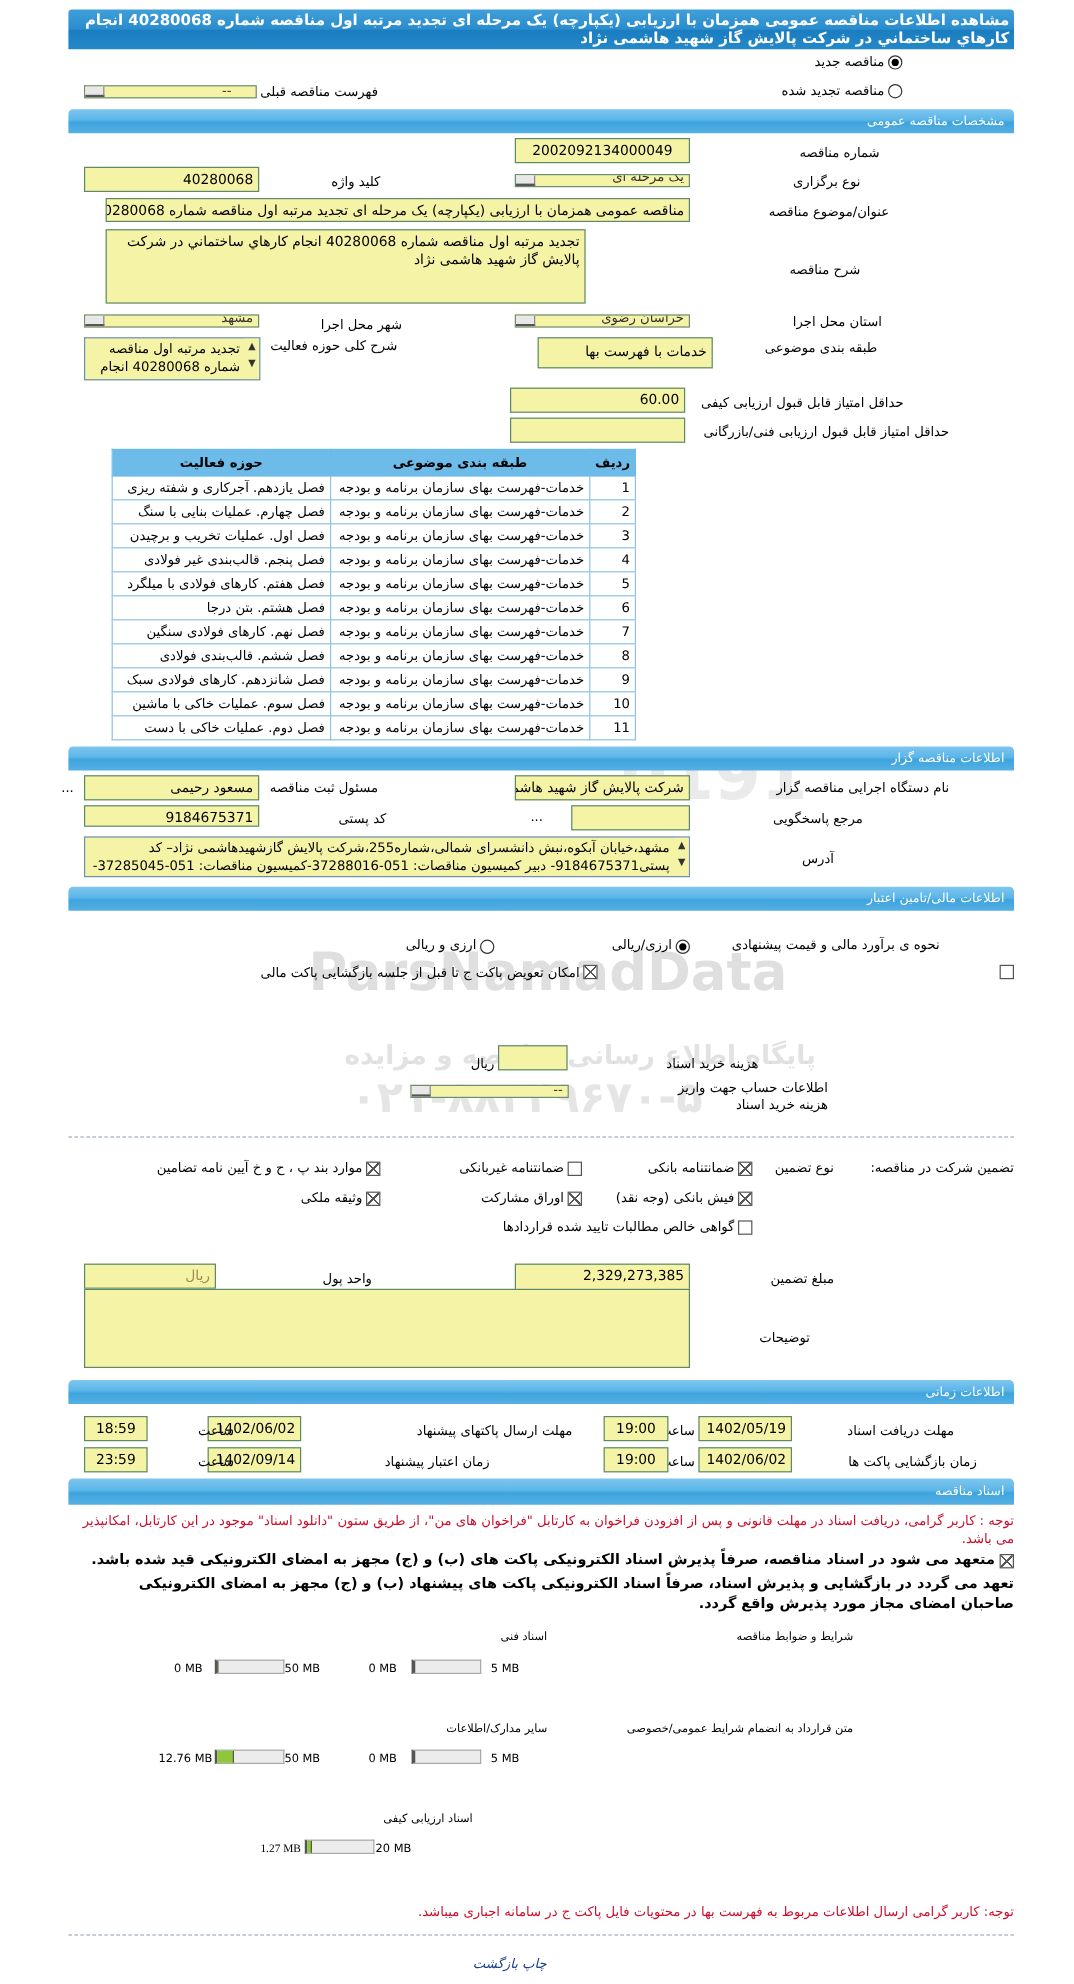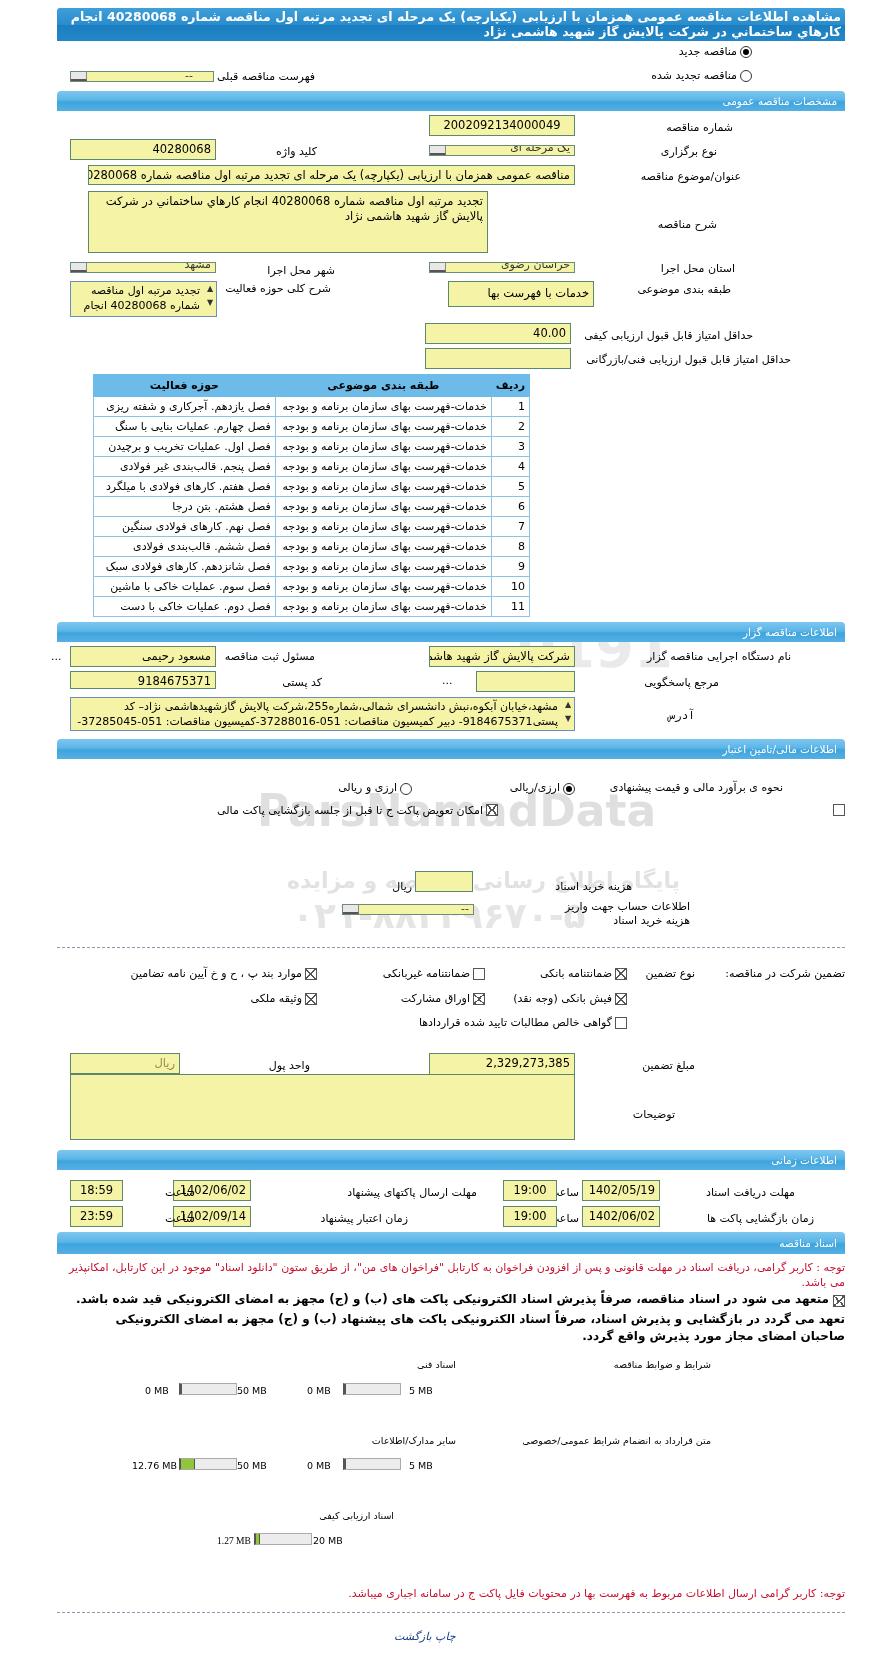--- a/index.html
+++ b/index.html
@@ -103,21 +103,21 @@
   <span class="lbl" style="right:114px; top:283px;">طبقه بندی موضوعی</span>
   <div class="fld" style="left:372px; top:281px; width:146px; height:26px; line-height:22px;margin-left:19px;">خدمات با فهرست بها</div>
 
   <span class="lbl" style="right:514px; top:282px;">شرح کلی حوزه فعالیت</span>
   <div class="scrollbox" style="left:13px; top:281px; width:147px; height:36px;">
     <span>تجدید مرتبه اول مناقصه شماره 40280068 انجام</span>
     <span class="sb">▲<br>▼</span>
   </div>
 
   <span class="lbl" style="right:92px; top:329px;">حداقل امتیاز قابل قبول ارزیابی کیفی</span>
-  <div class="fld ltr" style="left:368px; top:323px; width:146px; height:21px; line-height:19px;">40.00</div>
+  <div class="fld ltr" style="left:368px; top:323px; width:146px; height:21px; line-height:19px;">60.00</div>
 
   <span class="lbl" style="right:54px; top:353px;">حداقل امتیاز قابل قبول ارزیابی فنی/بازرگانی</span>
   <div class="fld" style="left:368px; top:348px; width:146px; height:21px;"></div>
 
   <table class="grid" style="left:36px; top:374px; width:437px;">
     <thead>
       <tr>
         <th style="width:32px;">ردیف</th>
         <th style="width:216px;">طبقه بندی موضوعی</th>
         <th>حوزه فعالیت</th>
@@ -189,21 +189,21 @@
   <span class="lbl" style="right:530px; top:650px;">مسئول ثبت مناقصه</span>
   <div class="fld" style="left:13px; top:646px; width:146px; height:21px; line-height:19px;">مسعود رحیمی</div>
   <span class="lbl" style="left:-6px; top:650px; direction:ltr;">...</span>
 
   <span class="lbl" style="right:126px; top:676px;">مرجع پاسخگویی</span>
   <div class="fld" style="left:419px; top:671px; width:99px; height:21px;"></div>
   <span class="lbl" style="left:385px; top:674px; direction:ltr;">...</span>
   <span class="lbl" style="right:523px; top:676px;">کد پستی</span>
   <div class="fld ltr" style="left:13px; top:671px; width:146px; height:18px; line-height:19px;">9184675371</div>
 
-  <span class="lbl" style="right:150px; top:709px;font-family:Liberation Mono, monospace;">آدرس</span>
+  <span class="lbl" style="right:150px; top:709px;">آدرس</span>
   <div class="scrollbox" style="left:13px; top:697px; width:505px; height:34px;">
     <span>مشهد،خیابان آبکوه،نبش دانشسرای شمالی،شماره255،شرکت پالایش گازشهیدهاشمی نژاد– کد پستی9184675371- دبیر کمیسیون مناقصات: 051-37288016-کمیسیون مناقصات: 051-37285045-</span>
     <span class="sb">▲<br>▼</span>
   </div>
 
   <div class="sec-head" style="top:739px;">اطلاعات مالی/تامین اعتبار</div>
 
   <span class="lbl" style="right:62px; top:781px;">نحوه ی برآورد مالی و قیمت پیشنهادی</span>
   <span class="radio on" style="right:270px; top:783px;"></span>
   <span class="lbl" style="right:285px; top:781px;">ارزی/ریالی</span>

